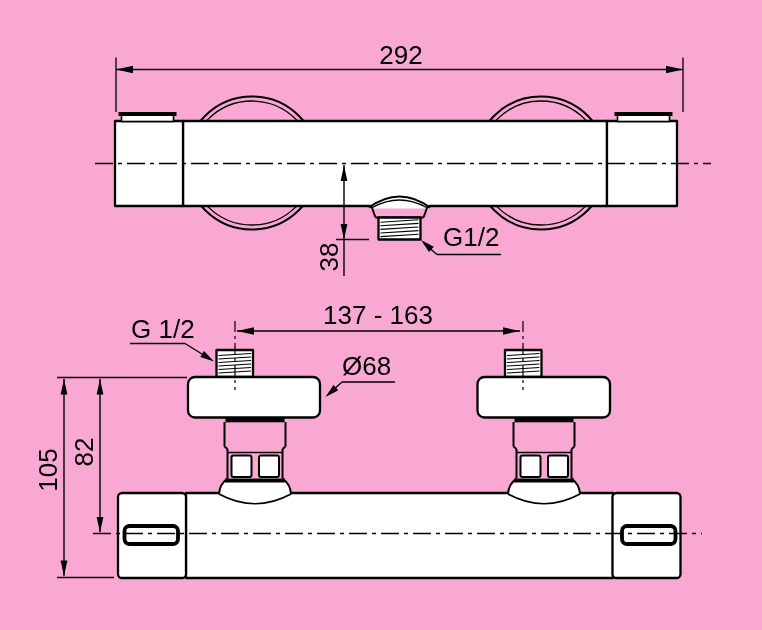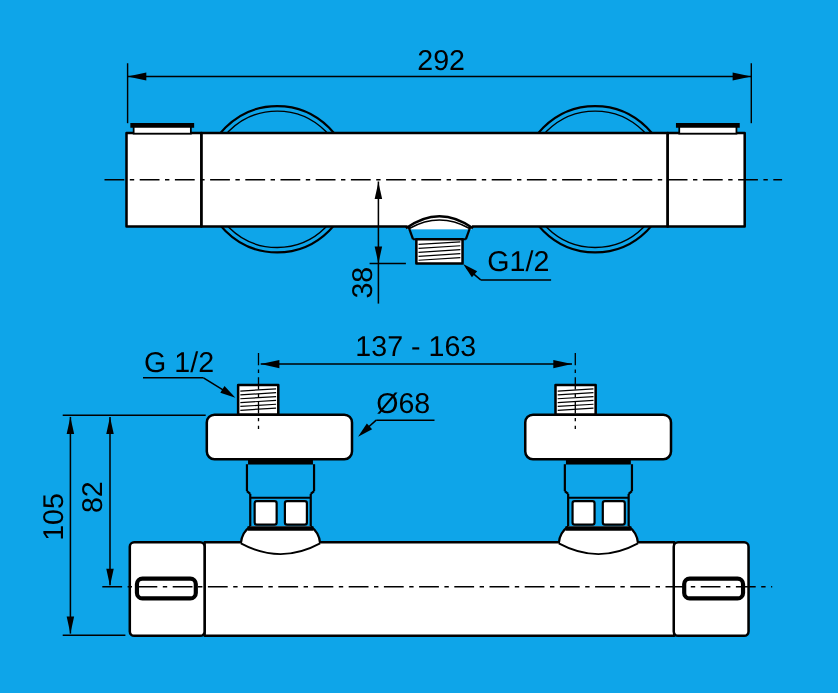--- a/index.html
+++ b/index.html
@@ -1,17 +1,17 @@
 <!DOCTYPE html>
 <html><head>
 <meta charset="utf-8">
 <style>
   html,body{margin:0;padding:0;background:#ffffff;}
   .stage{
-    width:762px;height:630px;background:#0ea5e9;position:relative;
+    width:762px;height:630px;background:#f9a8d4;position:relative;
     font-family:"Liberation Sans", sans-serif;
   }
   svg{display:block;}
   text{fill:#000;font-family:"Liberation Sans", sans-serif;}
   .lbl{font-size:26px;}
   .outline{fill:#ffffff;stroke:#000;stroke-width:2.3;stroke-linejoin:round;}
   .thin{fill:none;stroke:#000;stroke-width:1.3;}
   .med{fill:none;stroke:#000;stroke-width:2;}
   .dim{fill:none;stroke:#000;stroke-width:1.4;}
   .cl{fill:none;stroke:#000;stroke-width:1.4;stroke-dasharray:18 5 4 5;}

